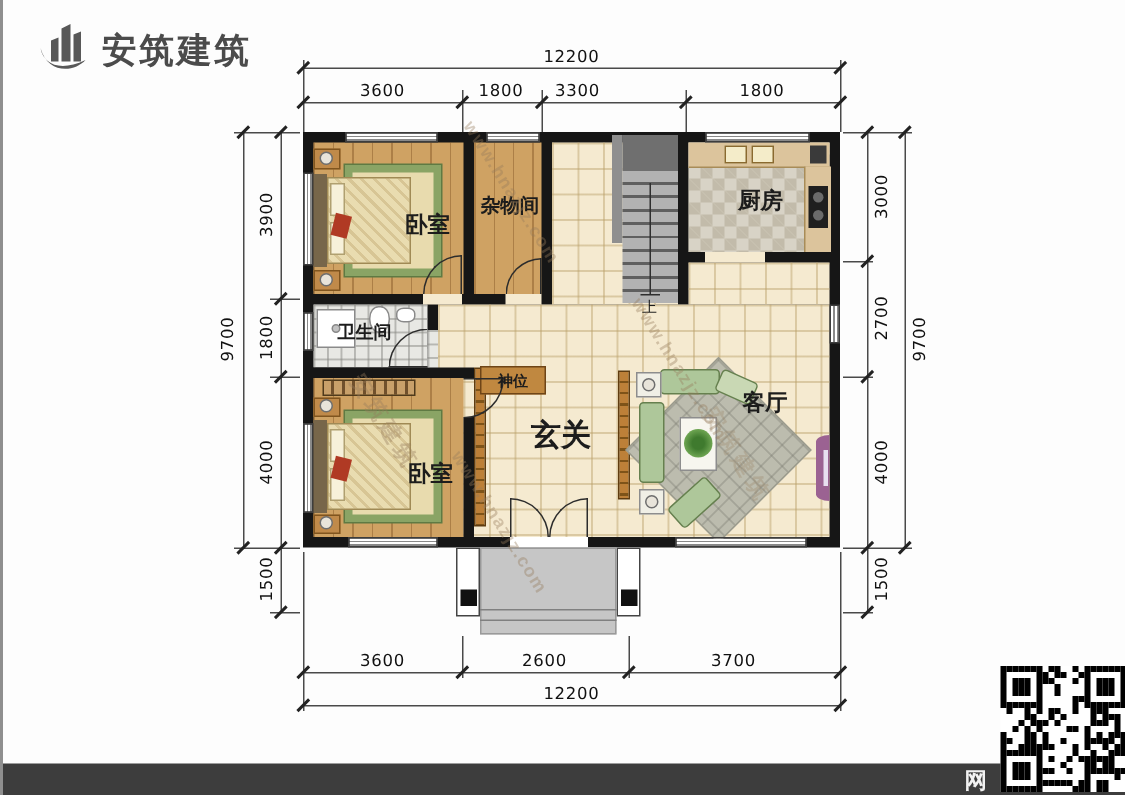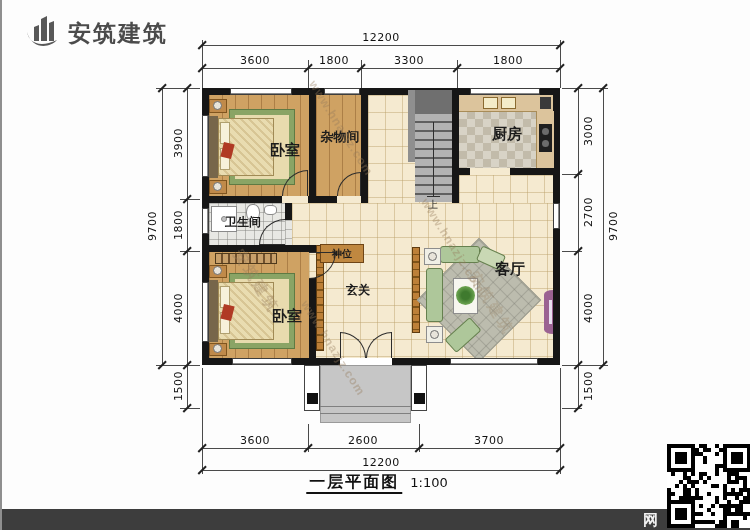--- a/index.html
+++ b/index.html
@@ -181,36 +181,36 @@
   <div class="abs" style="left:318px;top:406px;width:91px;height:1px;background:#808080"></div>
   <div class="abs" style="left:318px;top:413px;width:91px;height:1px;background:#808080"></div>
   <div class="abs" style="left:305px;top:393px;width:11px;height:11px;background:#111"></div>
   <div class="abs" style="left:412px;top:393px;width:11px;height:11px;background:#111"></div>
 
   <div class="rlabel" style="left:283px;top:150px;font-size:15px">卧室</div>
   <div class="rlabel" style="left:338px;top:137px;font-size:13px">杂物间</div>
   <div class="rlabel" style="left:505px;top:134px;font-size:15px">厨房</div>
   <div class="rlabel" style="left:241px;top:222px;font-size:12px">卫生间</div>
   <div class="rlabel" style="left:340px;top:254px;font-size:10px">神位</div>
-  <div class="rlabel" style="left:356px;top:290px;font-size:12px">玄关</div>
+  <div class="rlabel" style="left:372px;top:290px;font-size:20px">玄关</div>
   <div class="rlabel" style="left:508px;top:269px;font-size:15px">客厅</div>
   <div class="rlabel" style="left:285px;top:316px;font-size:15px">卧室</div>
   <div class="rlabel" style="left:431px;top:205px;font-size:10px;font-weight:normal">上</div>
 
   <div class="wm" style="left:316px;top:78px;font-size:12px;letter-spacing:1px">www.hnazjz.com</div>
   <div class="wm" style="left:243px;top:246px;font-size:15px;letter-spacing:3px">安筑建筑</div>
   <div class="wm" style="left:308px;top:298px;font-size:12px;letter-spacing:1px">www.hnazjz.com</div>
   <div class="wm" style="left:428px;top:196px;font-size:12px;letter-spacing:1px">www.hnazjz.com</div>
   <div class="wm" style="left:478px;top:268px;font-size:15px;letter-spacing:3px;color:rgba(150,124,92,.28)">安筑建筑</div>
 
   <div id="dims-layer">
     <span class="dnum" style="left:379px;top:44px">12200</span>
     <span class="dnum" style="left:253px;top:67px">3600</span>
     <span class="dnum" style="left:332px;top:67px">1800</span>
-    <span class="dnum" style="left:407px;top:67px">3300</span>
+    <span class="dnum" style="left:383px;top:67px">3300</span>
     <span class="dnum" style="left:506px;top:67px">1800</span>
     <span class="dnum" style="left:253px;top:447px">3600</span>
     <span class="dnum" style="left:361px;top:447px">2600</span>
     <span class="dnum" style="left:487px;top:447px">3700</span>
     <span class="dnum" style="left:379px;top:469px">12200</span>
     <span class="dnumv" style="left:150px;top:226px">9700</span>
     <span class="dnumv" style="left:176px;top:143px">3900</span>
     <span class="dnumv" style="left:176px;top:225px">1800</span>
     <span class="dnumv" style="left:176px;top:308px">4000</span>
     <span class="dnumv" style="left:176px;top:386px">1500</span>
@@ -268,23 +268,20 @@
       <i class="tk" style="left: 160px; top: 365px;"></i>
       <i class="tk" style="left: 576px; top: 88px;"></i>
       <i class="tk" style="left: 576px; top: 174px;"></i>
       <i class="tk" style="left: 576px; top: 251px;"></i>
       <i class="tk" style="left: 576px; top: 365px;"></i>
       <i class="tk" style="left: 576px; top: 408px;"></i>
       <i class="tk" style="left: 601px; top: 88px;"></i>
       <i class="tk" style="left: 601px; top: 365px;"></i>
     </div>
 
-  <div class="title-row">
-    <span class="title-main">一层平面图</span><span class="title-scale">1:100</span>
-  </div>
 
   <div class="footer">
     <span class="ft" style="left:641px;font-size:15px">网</span>
   </div>
 
   <div class="qr">
       <i style="left: 0px; top: 0px;"></i>
       <i style="left: 4px; top: 0px;"></i>
       <i style="left: 8px; top: 0px;"></i>
       <i style="left: 12px; top: 0px;"></i>

